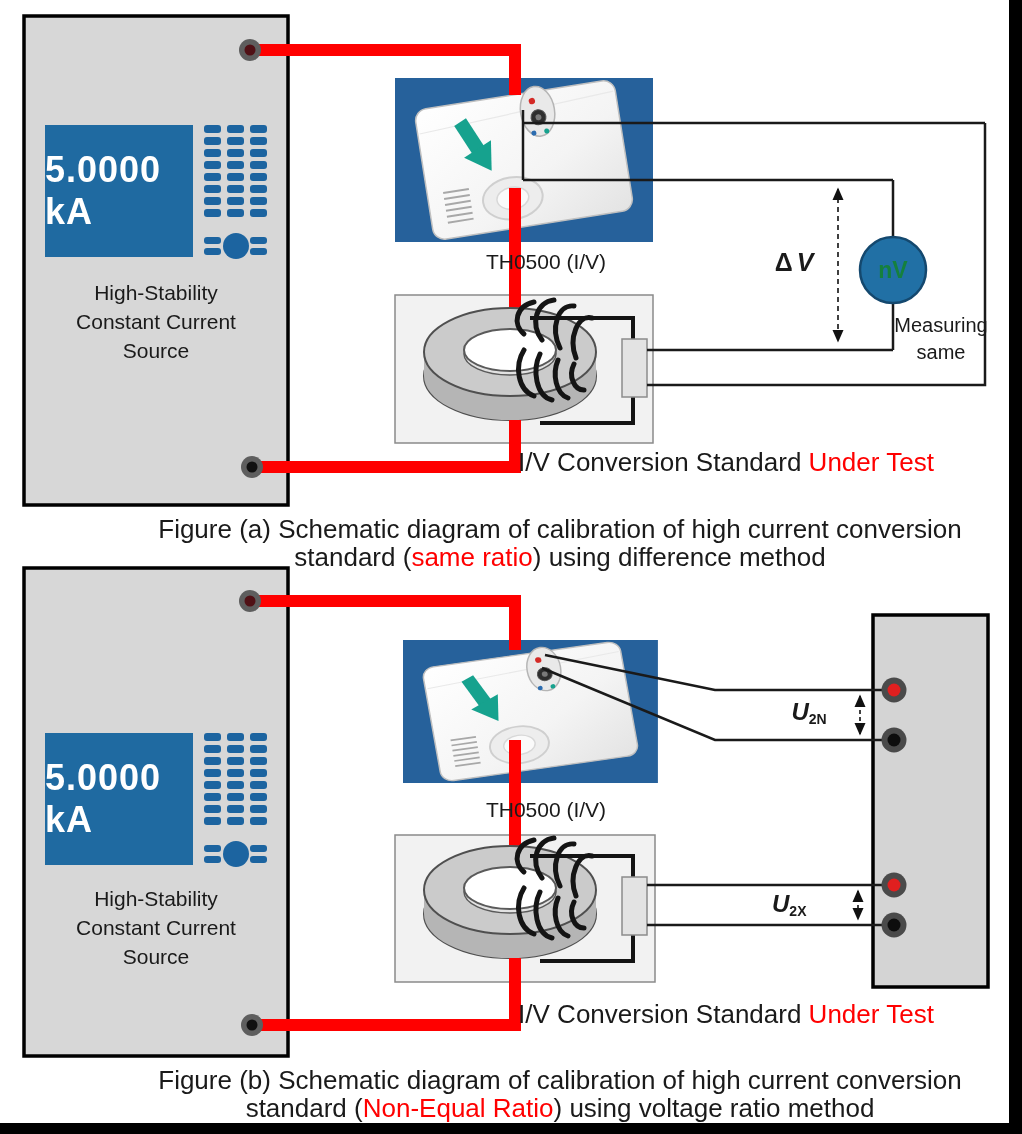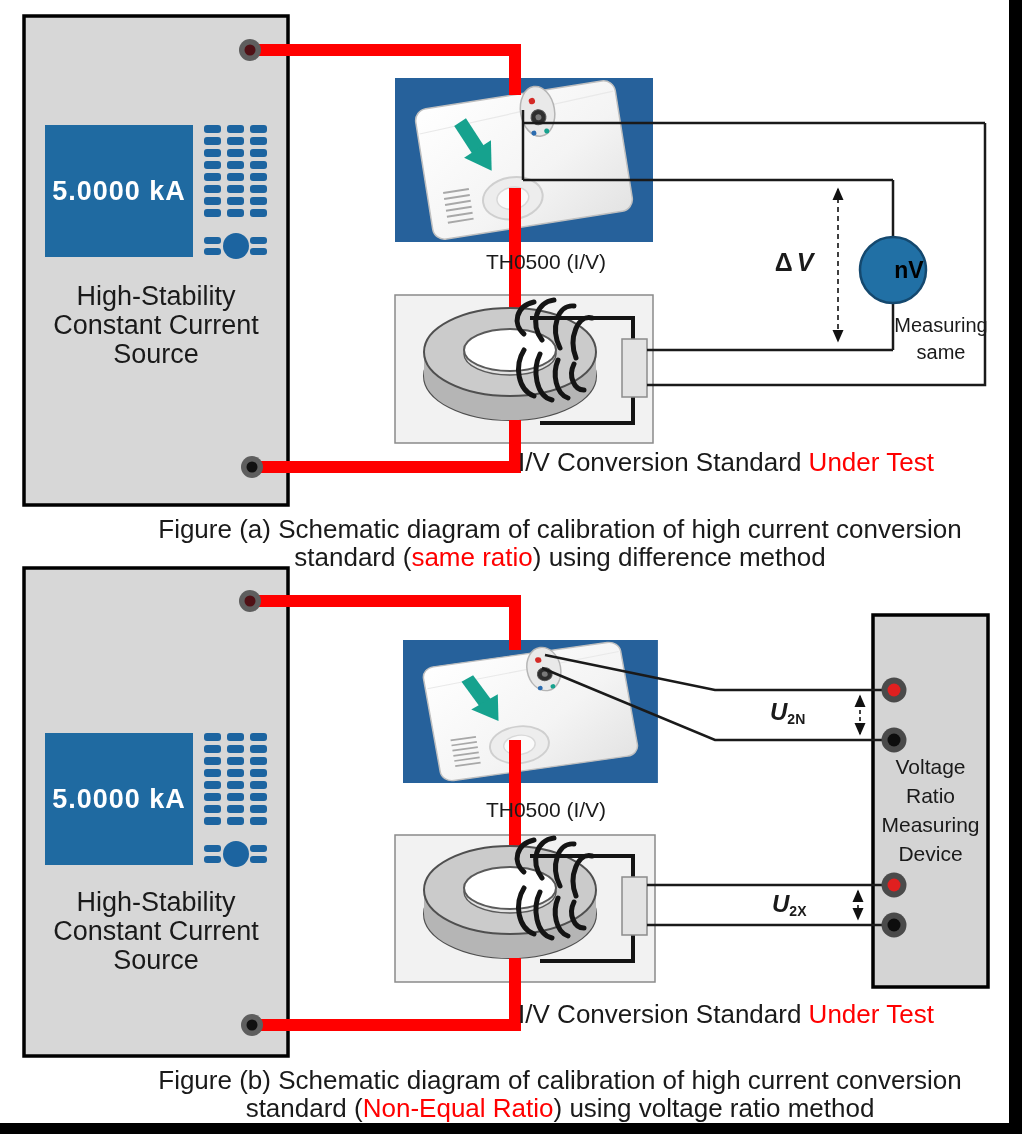--- a/index.html
+++ b/index.html
@@ -2,25 +2,25 @@
 <html><head>
 <meta charset="utf-8">
 <style>
   html,body{margin:0;padding:0;background:#fff;}
   .canvas{position:relative;width:1022px;height:1134px;background:#ffffff;
           font-family:"Liberation Sans", sans-serif;color:#1a1a1a;overflow:hidden;}
   svg{position:absolute;left:0;top:0;}
   .lbl{position:absolute;white-space:nowrap;}
   .center{text-align:center;}
   .display-text{position:absolute;display:flex;align-items:center;justify-content:center;
-                color:#ffffff;font-weight:bold;font-size:27px;letter-spacing:1px;}
-  .src-line{font-size:27px;text-align:center;}
+                color:#ffffff;font-weight:bold;font-size:36px;letter-spacing:1px;}
+  .src-line{font-size:21px;text-align:center;}
   .dev-line{font-size:21px;line-height:29px;}
   .nv-text{position:absolute;display:flex;align-items:center;justify-content:center;
-           color:#000000;font-weight:bold;font-size:23px;padding-left:16px;}
+           color:#15803d;font-weight:bold;font-size:23px;}
   .meter-lbl{font-size:20px;line-height:27px;}
   .cap{font-size:26px;}
   .red{color:#ff0000;}
   .u-lbl{font-size:24px;font-weight:bold;}
   .u-lbl i{font-style:italic;}
   .u-lbl sub{font-size:14px;font-weight:bold;vertical-align:-4px;}
   .dv-lbl{font-size:25px;font-weight:bold;}
   .dv-lbl .vi{font-style:italic;margin-left:4px;}
 </style>
 </head>
@@ -235,33 +235,27 @@
 </div>
 
 <div class="display-text" style="left:45px;top:733px;width:148px;height:132px;">5.0000 kA</div>
 
 <div class="lbl src-line center" style="left:24px;top:887px;width:264px;">High-Stability</div>
 <div class="lbl src-line center" style="left:24px;top:916px;width:264px;">Constant Current</div>
 <div class="lbl src-line center" style="left:24px;top:945px;width:264px;">Source</div>
 
 <div class="lbl center" style="left:396px;top:798px;width:300px;font-size:21px;">TH0500 (I/V)</div>
 
-<div class="lbl u-lbl" style="left:770px;top:698px;width:78px;text-align:left;">
+<div class="lbl u-lbl" style="left:770px;top:698px;width:78px;text-align:center;">
   <i>U</i><sub>2N</sub>
 </div>
 <div class="lbl u-lbl" style="left:772px;top:890px;width:78px;text-align:left;">
   <i>U</i><sub>2X</sub>
 </div>
 
-<div class="lbl dev-line center" style="left:875px;top:752px;width:111px;white-space:normal;">
-  <div>Voltage</div>
-  <div>Ratio</div>
-  <div>Measuring</div>
-  <div>Device</div>
-</div>
 
 <div class="lbl cap center" style="left:500px;top:999px;width:452px;">
   <span>I/V Conversion Standard </span><span class="red">Under Test</span>
 </div>
 
 <div class="lbl cap center" style="left:60px;top:1065px;width:1000px;">Figure (b) Schematic diagram of calibration of high current conversion</div>
 <div class="lbl cap center" style="left:60px;top:1093px;width:1000px;">
   <span>standard (</span><span class="red">Non-Equal Ratio</span><span>) using voltage ratio method</span>
 </div>
 

